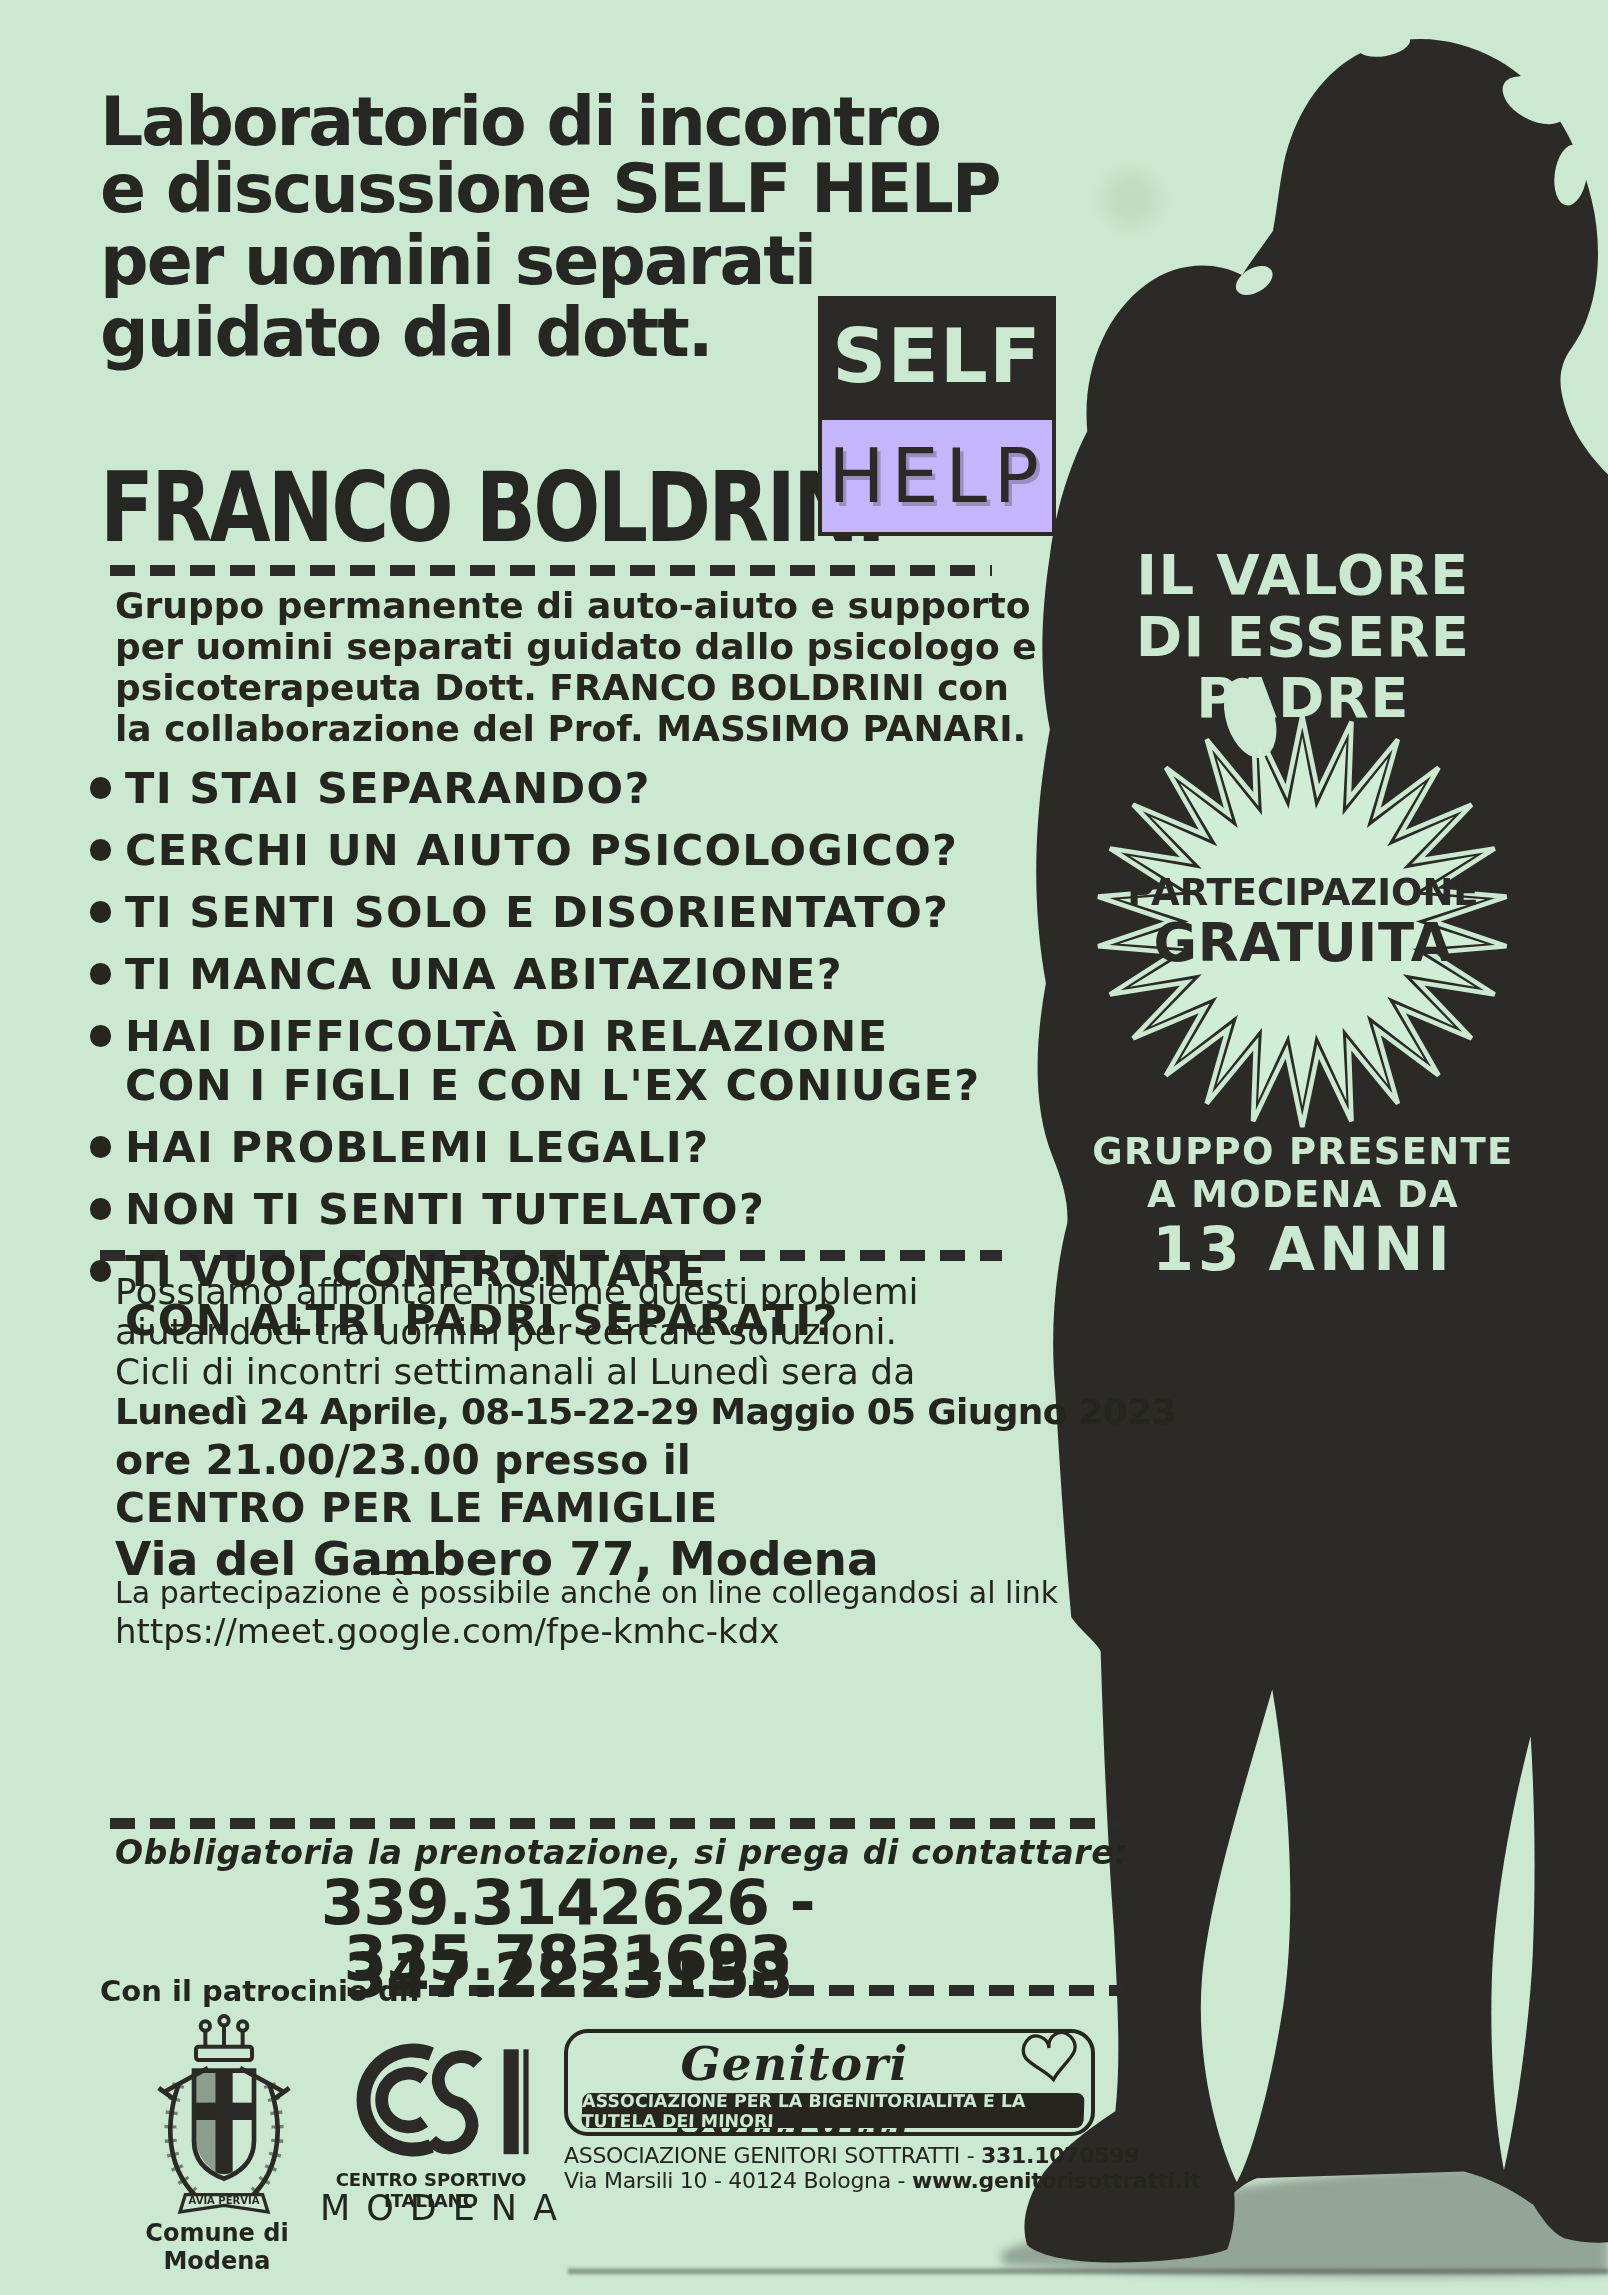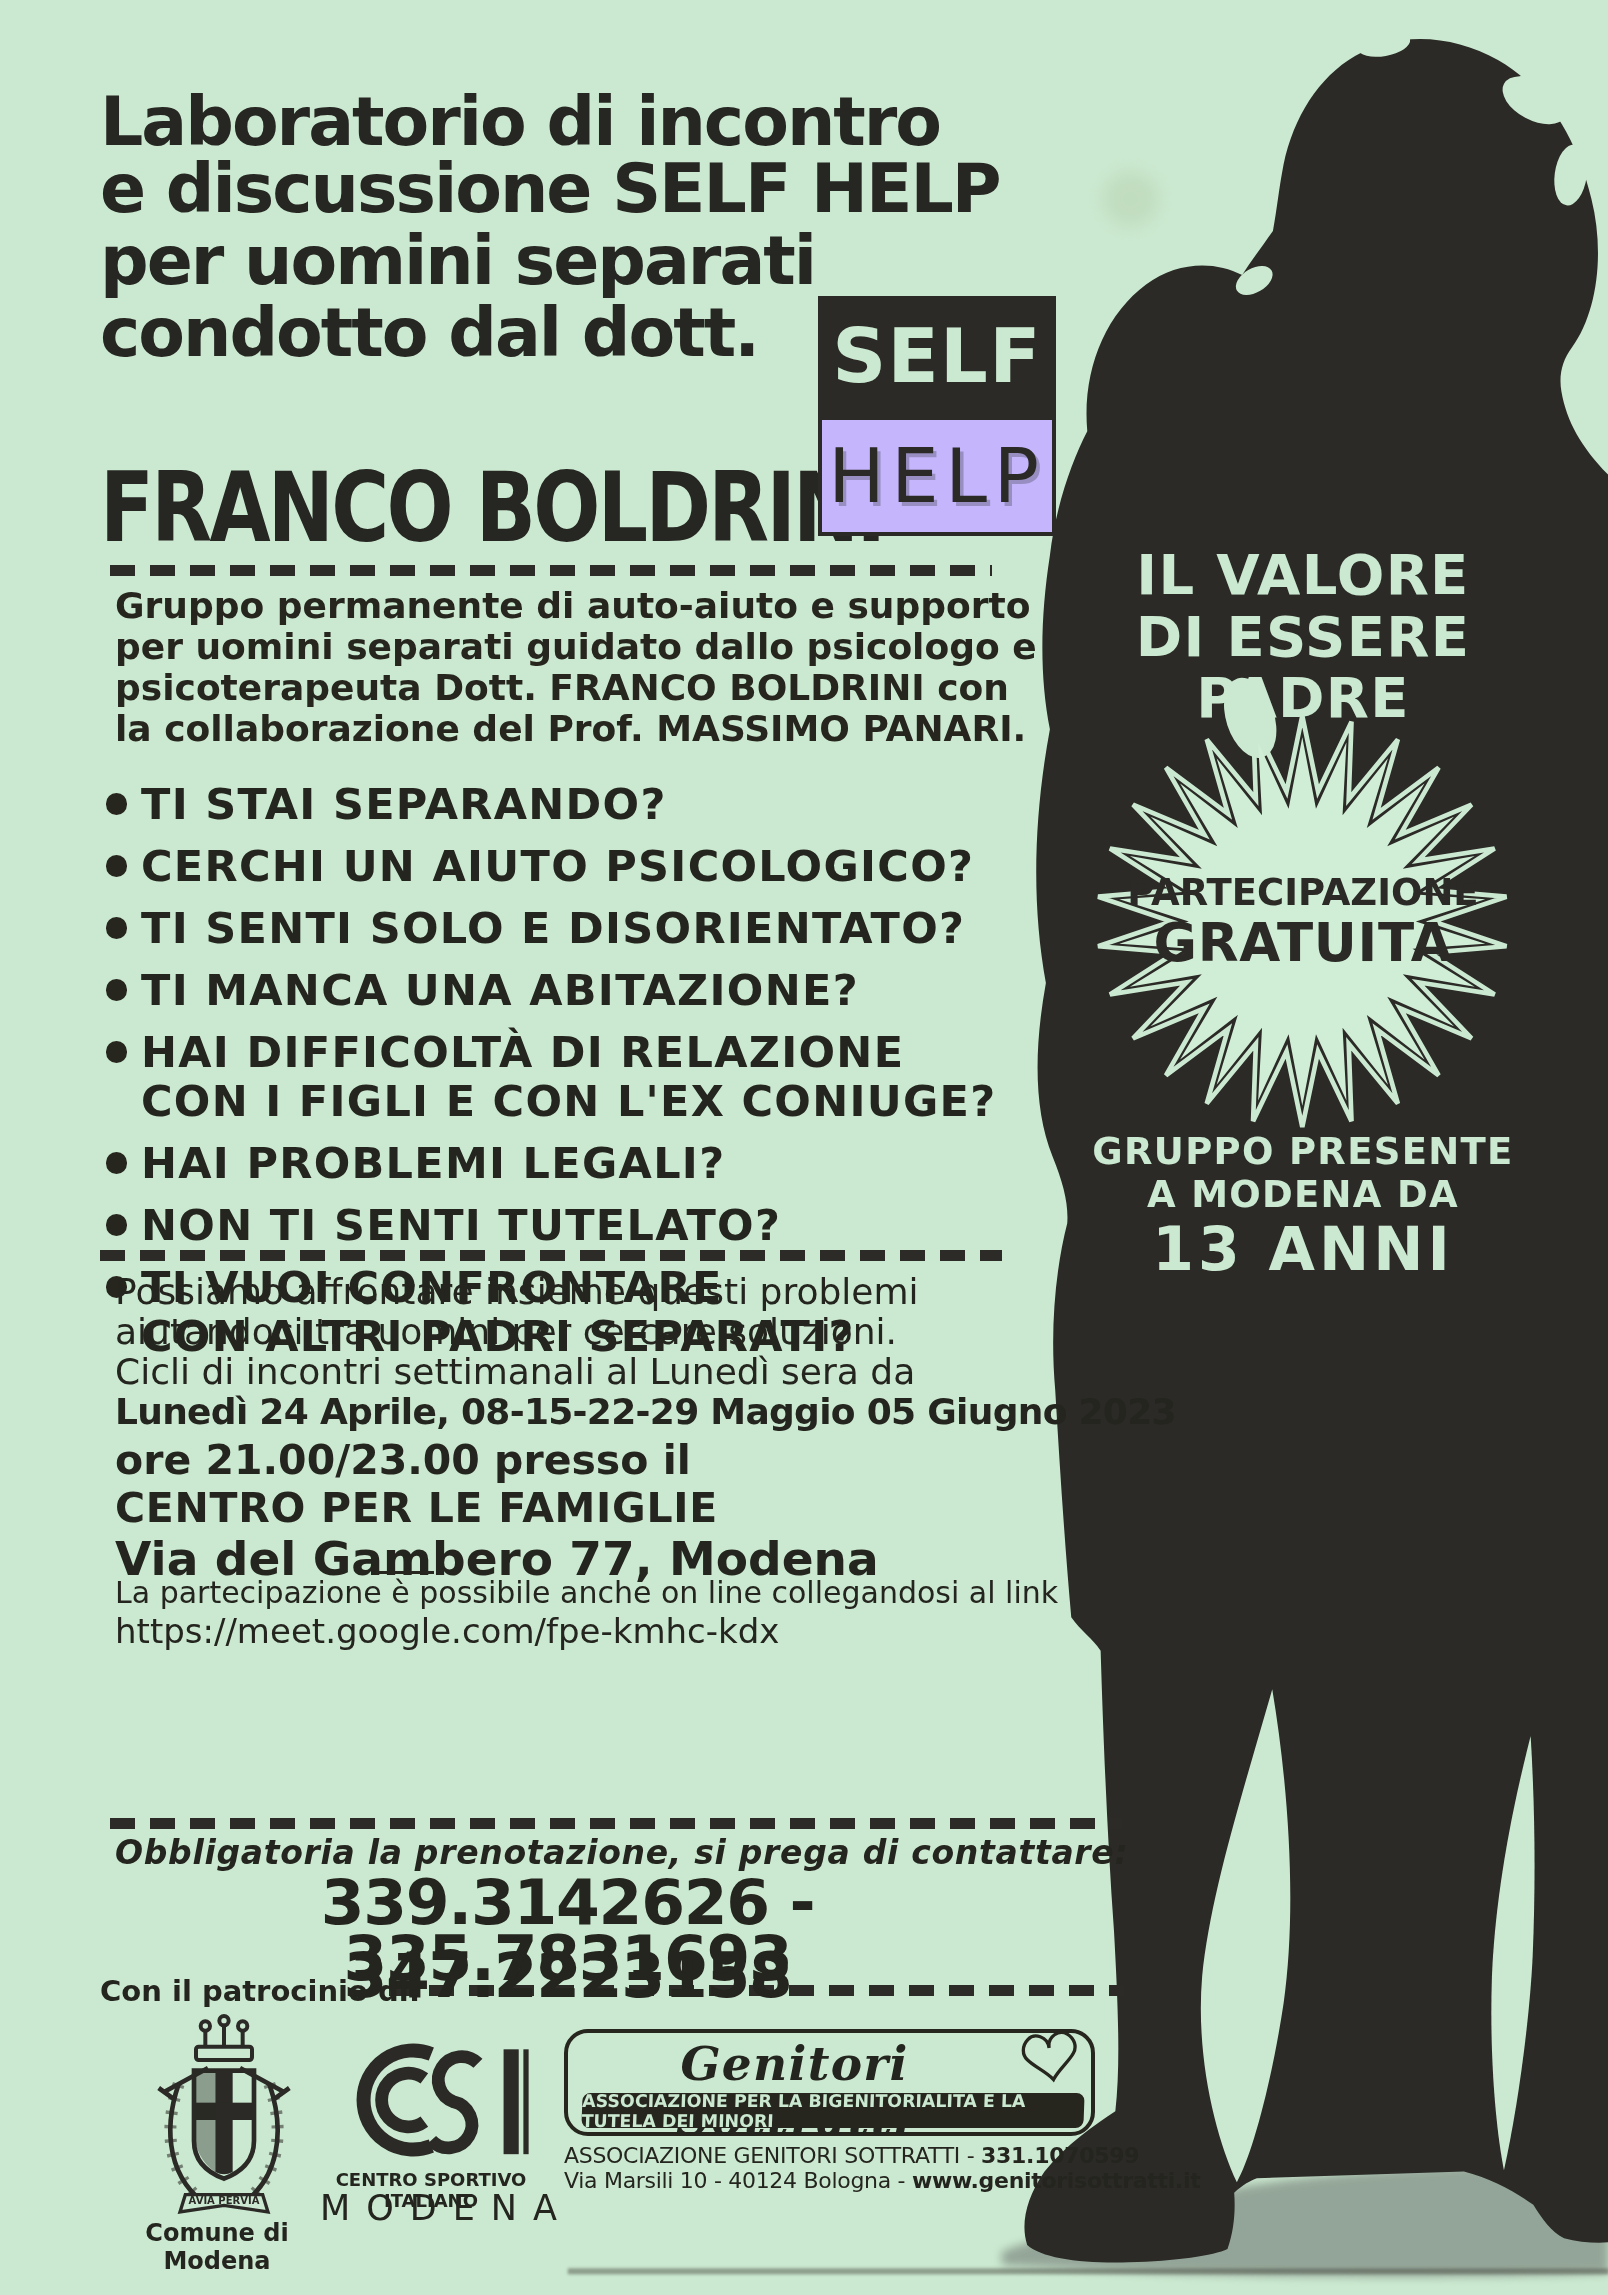--- a/index.html
+++ b/index.html
@@ -33,21 +33,21 @@
   
   .dash{height:10.7px; z-index:2; position:absolute;
     background:repeating-linear-gradient(90deg,#2c2b27 0 25px,transparent 25px 40px);}
   .dash1{left:110px; top:565px; width:882px;}
   .dash2{left:100px; top:1250px; width:902px;}
   .dash3{left:110px; top:1818px; width:1012px;}
   .dash4{left:389px; top:1985px; width:735px;}
 
   
   .intro{left:115px; top:585px; font-size:36px; line-height:41px; font-weight:700; color:#26261f;}
-  .bullets{left:90px; top:751px; list-style:none; margin:16px; padding:0;}
+  .bullets{left:90px; top:751px; list-style:none; margin:0; padding:0;}
   .bullets li{position:relative; padding-left:35px; font-size:43px; line-height:49px;
     font-weight:800; letter-spacing:1.3px; white-space:pre-line;}
   .bullets .dot{position:absolute; left:0; top:13.4px; width:21.4px; height:21.4px; border-radius:50%; background:#26261f;}
   .p1{left:115px; top:1272px; font-size:36px; line-height:40px; font-weight:500;}
   .dates{left:115px; top:1391px; font-size:36px; font-weight:800; letter-spacing:-0.7px;}
   .time{left:115px; top:1436px; font-size:41px; font-weight:800;}
   .venue{left:115px; top:1484px; font-size:41px; font-weight:800; letter-spacing:0.7px;}
   .address{left:115px; top:1531px; font-size:47px; font-weight:800;}
   .online{left:115px; top:1575px; font-size:30px; font-weight:500;}
   .link{left:115px; top:1611px; font-size:34px; font-weight:400;}
@@ -154,21 +154,21 @@
     <polygon fill="none" stroke="#cbe9d0" stroke-width="7" points="1950.0,1072.0 1973.6,1185.4 2023.7,1080.9 2019.5,1196.7 2093.1,1107.3 2061.3,1218.7 2154.2,1149.5 2096.7,1250.0 2203.5,1205.0 2123.5,1288.9 2238.0,1270.8 2140.3,1333.1 2255.8,1342.9 2146.0,1380.0 2255.8,1417.1 2140.3,1426.9 2238.0,1489.2 2123.5,1471.1 2203.5,1555.0 2096.7,1510.0 2154.2,1610.5 2061.3,1541.3 2093.1,1652.7 2019.5,1563.3 2023.7,1679.1 1973.6,1574.6 1950.0,1688.0 1926.4,1574.6 1876.3,1679.1 1880.5,1563.3 1806.9,1652.7 1838.7,1541.3 1745.8,1610.5 1803.3,1510.0 1696.5,1555.0 1776.5,1471.1 1662.0,1489.2 1759.7,1426.9 1644.2,1417.1 1754.0,1380.0 1644.2,1342.9 1759.7,1333.1 1662.0,1270.8 1776.5,1288.9 1696.5,1205.0 1803.3,1250.0 1745.8,1149.5 1838.7,1218.7 1806.9,1107.3 1880.5,1196.7 1876.3,1080.9 1926.4,1185.4"></polygon>
     <polygon fill="#d0edd6" points="1950.0,1104.0 1970.5,1211.2 2016.1,1112.0 2010.3,1221.0 2078.3,1135.6 2046.6,1240.1 2133.0,1173.4 2077.2,1267.3 2177.1,1223.2 2100.5,1301.0 2208.1,1282.1 2115.1,1339.3 2224.0,1346.7 2120.0,1380.0 2224.0,1413.3 2115.1,1420.7 2208.1,1477.9 2100.5,1459.0 2177.1,1536.8 2077.2,1492.7 2133.0,1586.6 2046.6,1519.9 2078.3,1624.4 2010.3,1539.0 2016.1,1648.0 1970.5,1548.8 1950.0,1656.0 1929.5,1548.8 1883.9,1648.0 1889.7,1539.0 1821.7,1624.4 1853.4,1519.9 1767.0,1586.6 1822.8,1492.7 1722.9,1536.8 1799.5,1459.0 1691.9,1477.9 1784.9,1420.7 1676.0,1413.3 1780.0,1380.0 1676.0,1346.7 1784.9,1339.3 1691.9,1282.1 1799.5,1301.0 1722.9,1223.2 1822.8,1267.3 1767.0,1173.4 1853.4,1240.1 1821.7,1135.6 1889.7,1221.0 1883.9,1112.0 1929.5,1211.2"></polygon>
 
     <circle cx="1693" cy="298" r="42" fill="#aec49f" opacity="0.32" filter="url(#soft12)"></circle>
     <circle cx="1322" cy="655" r="6" fill="#2b2a26" opacity="0.8"></circle>
   </svg>
 
   <div class="txt title-line tl1">Laboratorio di incontro</div>
   <div class="txt title-line tl2">e discussione SELF HELP</div>
   <div class="txt title-line tl3">per uomini separati</div>
-  <div class="txt title-line tl4">condotto dal dott.</div>
+  <div class="txt title-line tl4">guidato dal dott.</div>
   <div class="txt title-line tl5">FRANCO BOLDRINI</div>
 
   <div class="abs badge-self txt">
     <span>SELF</span>
   </div>
   <div class="abs badge-help txt">
     <span>HELP</span>
   </div>
 
   <div class="dash dash1"></div>

